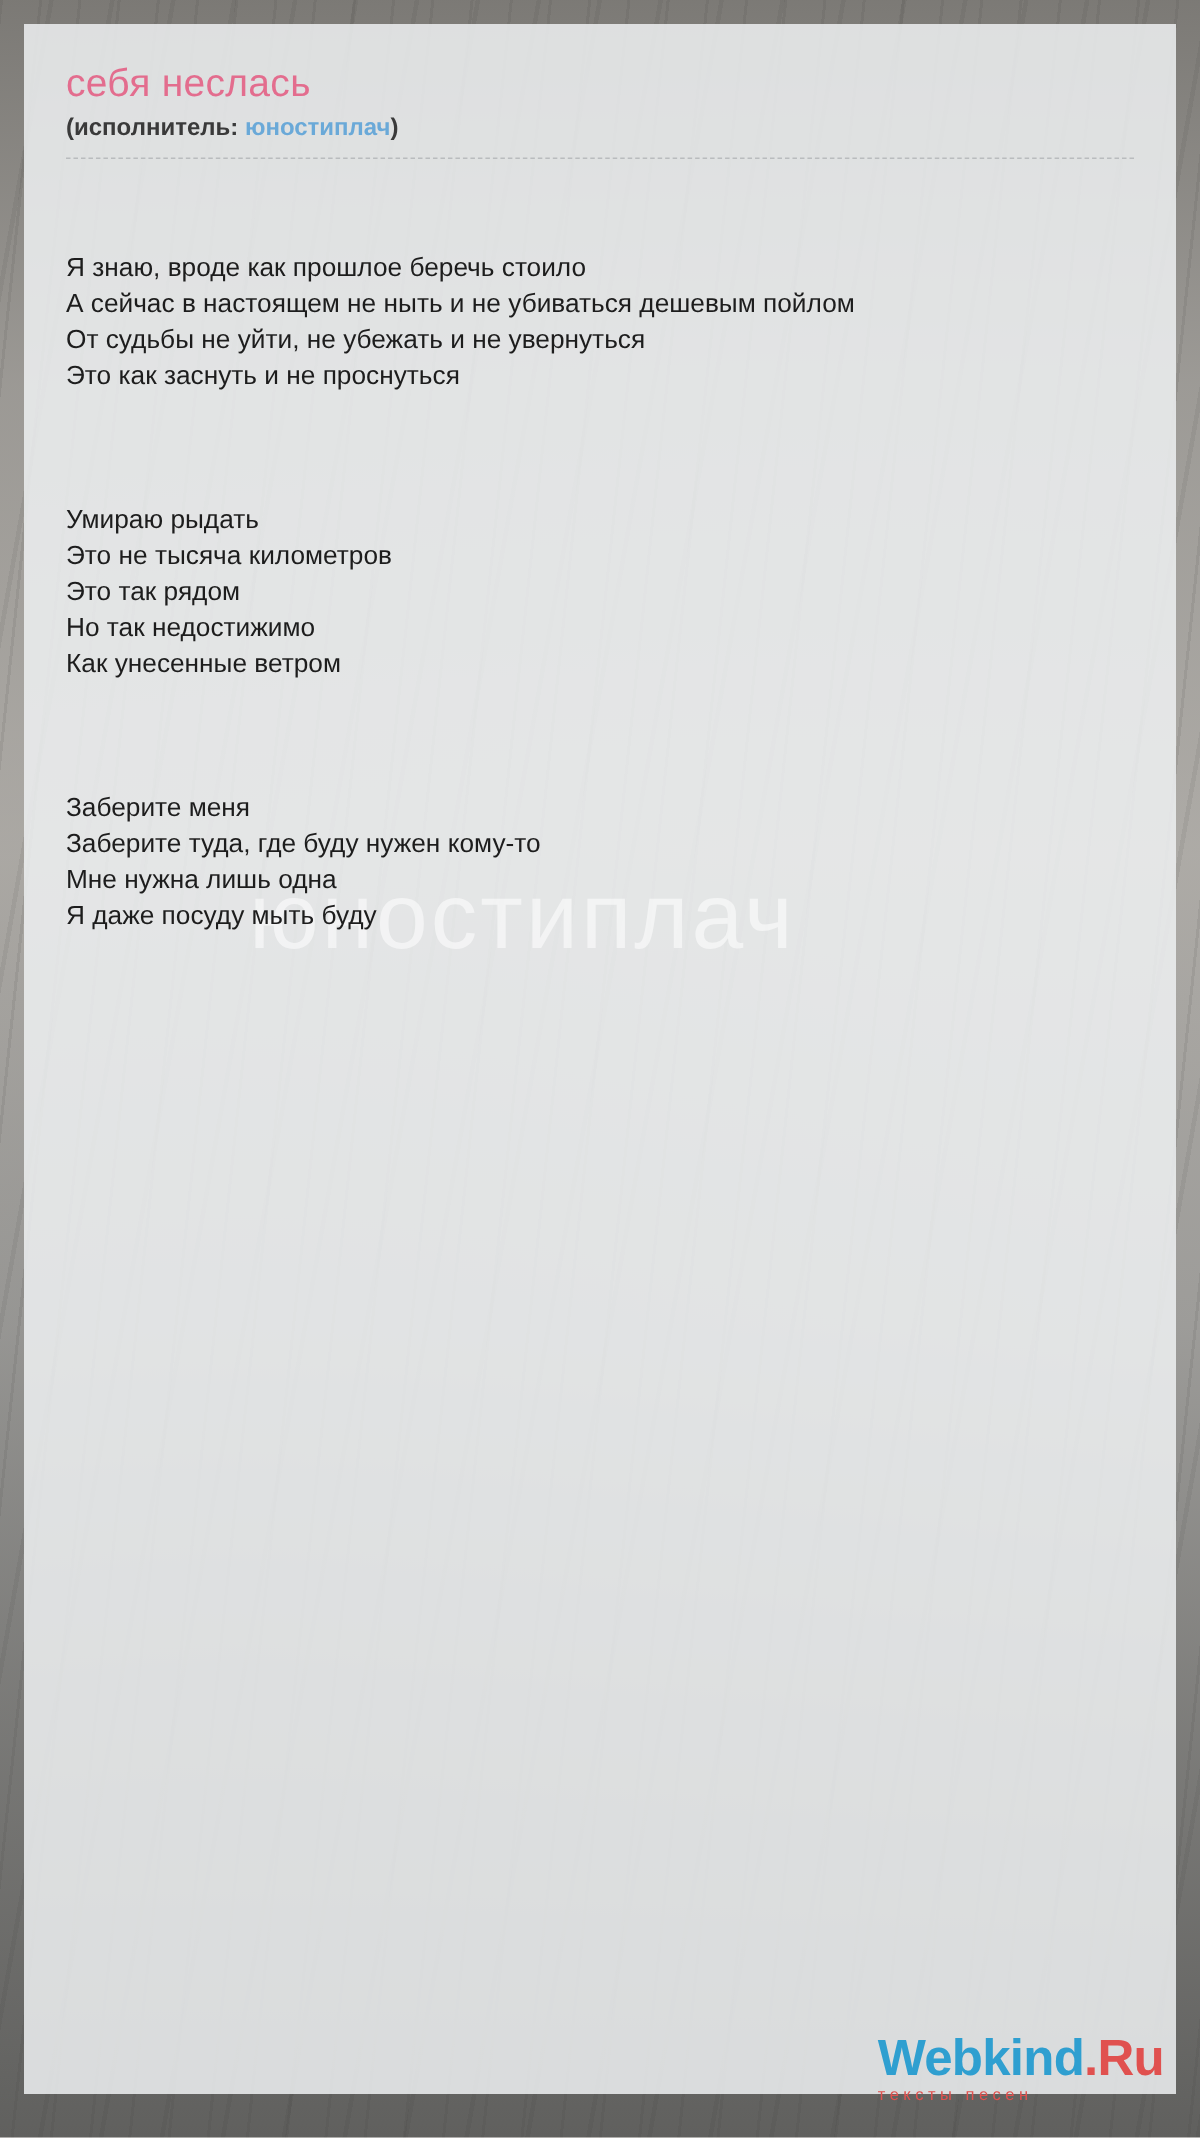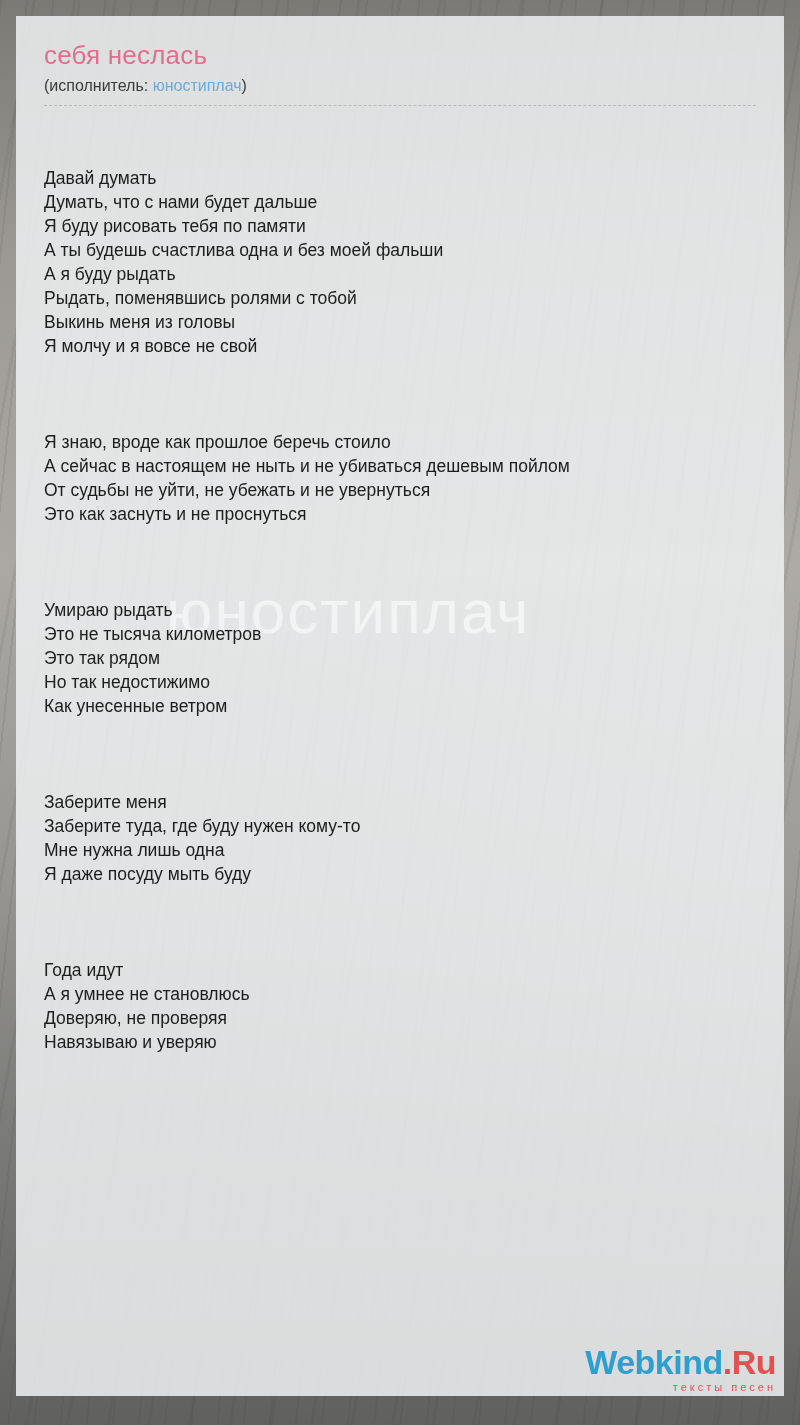--- a/index.html
+++ b/index.html
@@ -65,42 +65,43 @@
     margin: 0 0 6px 0;
     letter-spacing: 0.2px;
   }
 
   .artist-line {
     font-size: 16px;
     color: #3a3a3a;
     padding-bottom: 10px;
     border-bottom: 1px dashed #b9bcbe;
     margin-bottom: 12px;
+    font-weight: bold;
   }
   .artist-link {
     color: #6aa9d8;
     text-decoration: none;
   }
 
   .lyrics {
     position: relative;
     font-size: 17.5px;
     line-height: 24px;
     color: #1d1d1d;
     white-space: pre-wrap;
     z-index: 2;
   }
   .stanza { margin: 0 0 24px 0; }
 
   
   .logo {
     position: absolute;
     right: 24px;
-    bottom: 32px;
-    text-align: right;
+    bottom: 22px;
+    text-align: left;
     line-height: 1;
     z-index: 3;
   }
   .logo-main {
     font-size: 34px;
     font-weight: bold;
     color: #2f9fd0;
     letter-spacing: -0.5px;
   }
   .logo-dot { color: #e0514f; font-weight: bold; }
@@ -119,45 +120,33 @@
 
 <div class="sheet">
 
   <div class="watermark">юностиплач</div>
 
   <h1 class="song-title">себя неслась</h1>
 
   <div class="artist-line"><span>(исполнитель: </span><a class="artist-link" href="#">юностиплач</a><span>)</span></div>
 
   <div class="lyrics">
-    <div class="stanza">Давай думать
-Думать, что с нами будет дальше
-Я буду рисовать тебя по памяти
-А ты будешь счастлива одна и без моей фальши
-А я буду рыдать
-Рыдать, поменявшись ролями с тобой
-Выкинь меня из головы
-Я молчу и я вовсе не свой</div>
     <div class="stanza">Я знаю, вроде как прошлое беречь стоило
 А сейчас в настоящем не ныть и не убиваться дешевым пойлом
 От судьбы не уйти, не убежать и не увернуться
 Это как заснуть и не проснуться</div>
     <div class="stanza">Умираю рыдать
 Это не тысяча километров
 Это так рядом
 Но так недостижимо
 Как унесенные ветром</div>
     <div class="stanza">Заберите меня
 Заберите туда, где буду нужен кому-то
 Мне нужна лишь одна
 Я даже посуду мыть буду</div>
-    <div class="stanza">Года идут
-А я умнее не становлюсь
-Доверяю, не проверяя
-Навязываю и уверяю</div>
     
     
     
   </div>
 
 </div>
 
 <div class="logo">
   <div class="logo-main"><span>Webkind</span><span class="logo-dot">.</span><span class="logo-ru">Ru</span></div>
   <div class="logo-sub">тексты песен</div>

